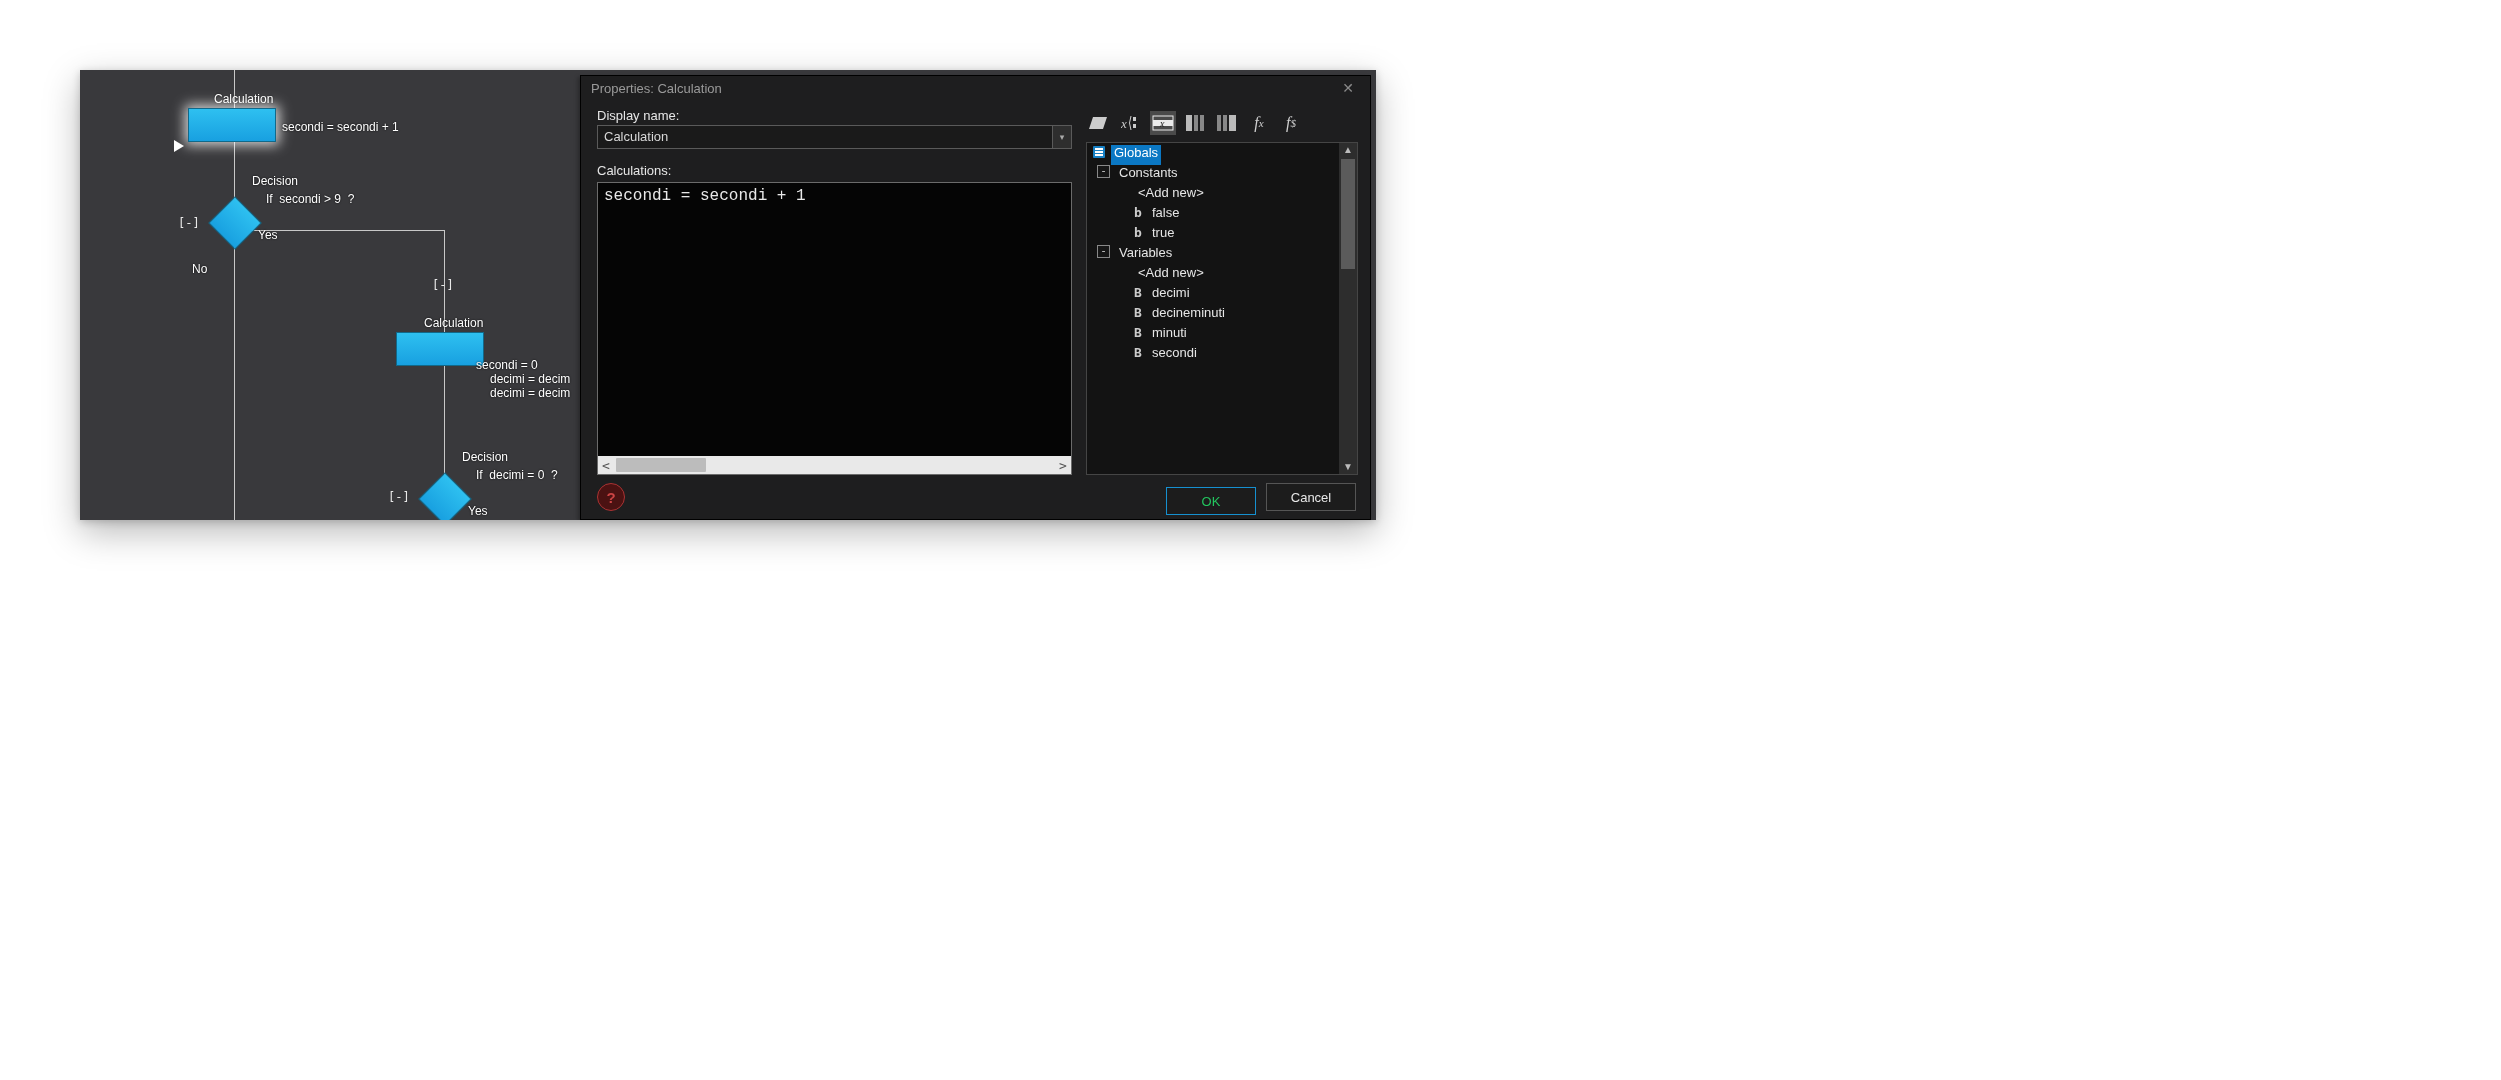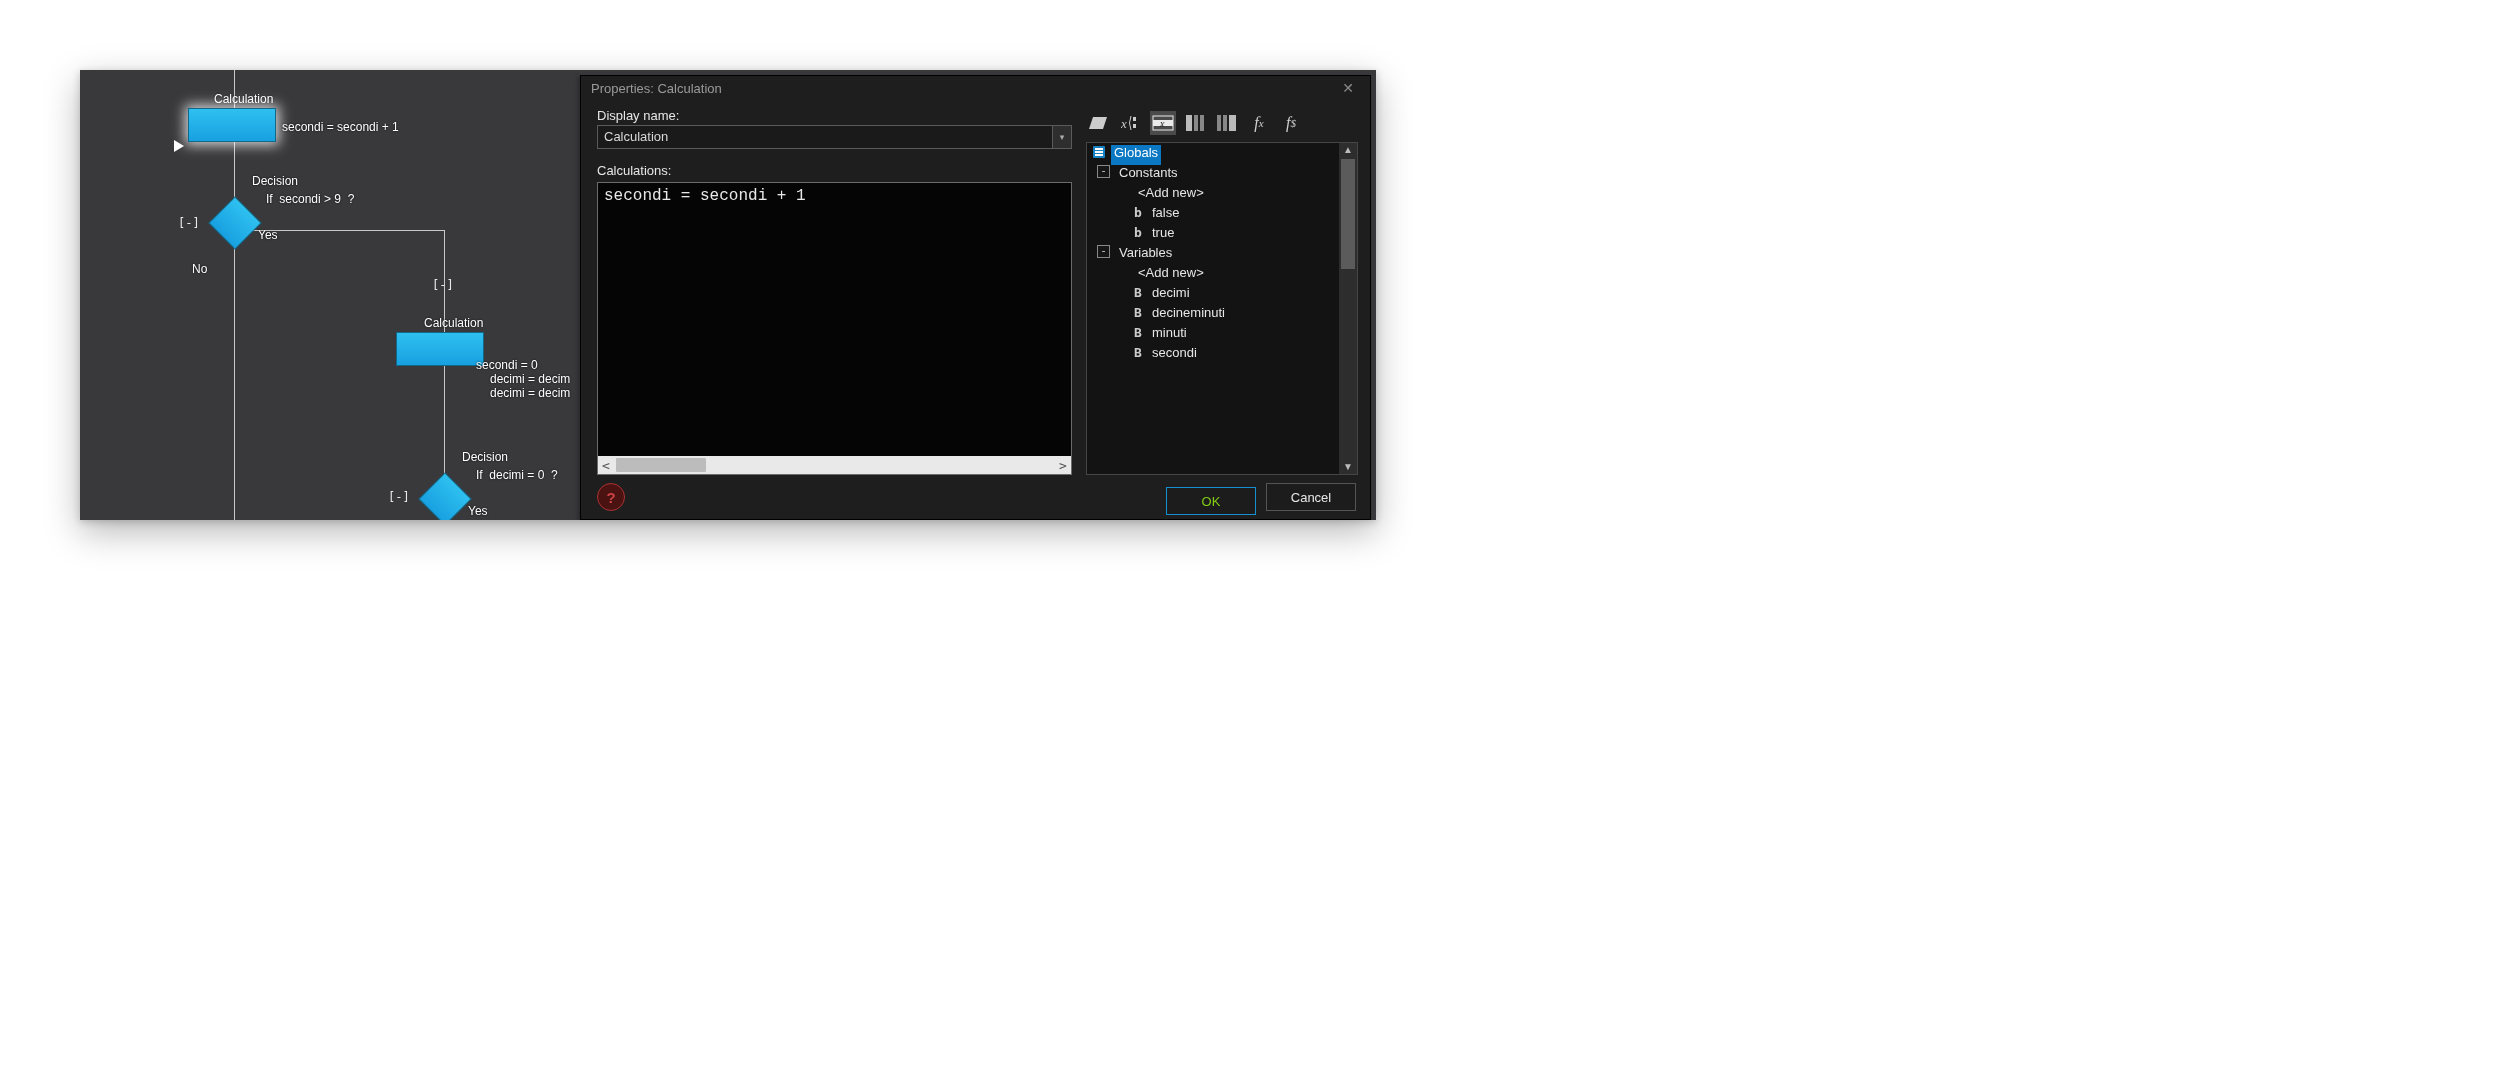--- a/index.html
+++ b/index.html
@@ -299,21 +299,21 @@
     background: #1c1c1c;
     color: #e8e8e8;
     font-size: 13px;
     display: flex;
     align-items: center;
     justify-content: center;
     cursor: pointer;
   }
   .btn.primary {
     border-color: #1690d0;
-    color: #84cc16;
+    color: #22c55e;
     margin-top: 8px;
   }
   .b-icon {
     font-family: Consolas, monospace;
     font-style: normal;
     font-weight: bold;
     color: #ccc;
     width: 14px;
     text-align: center;
   }

